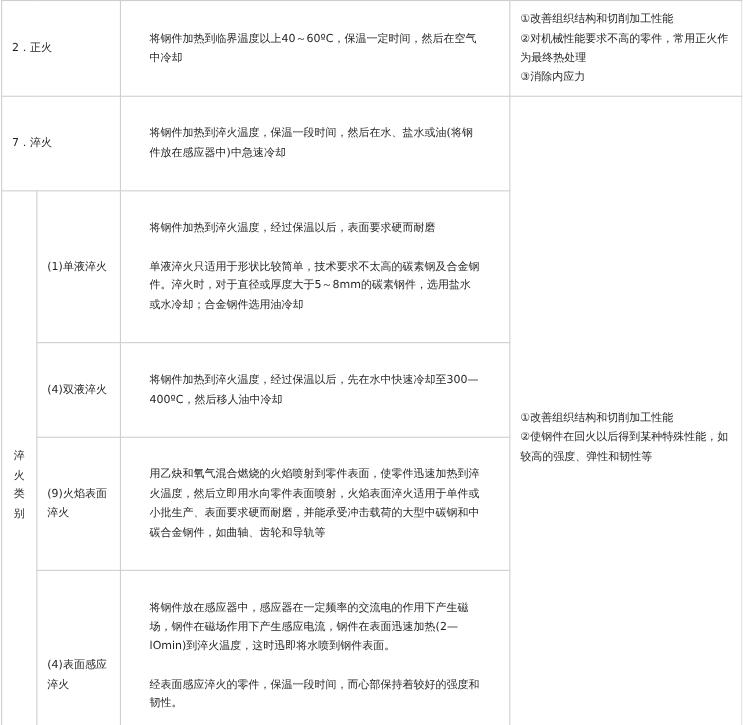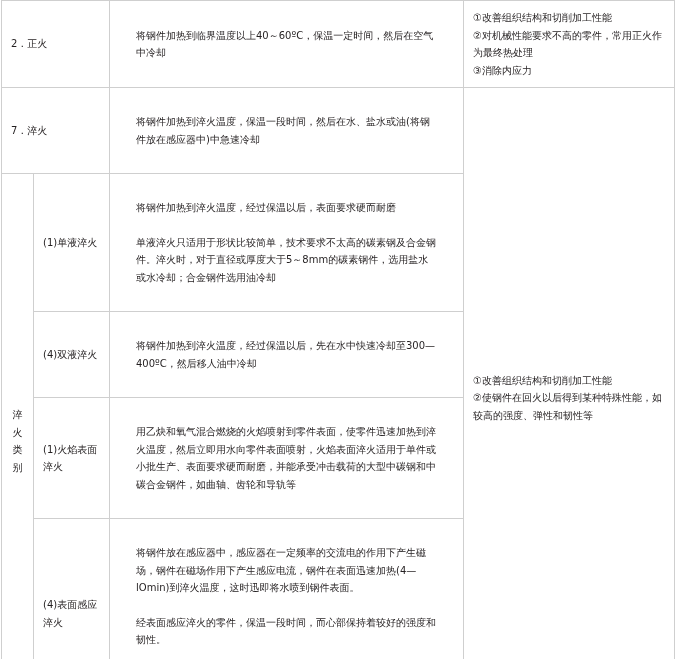--- a/index.html
+++ b/index.html
@@ -117,29 +117,29 @@
       </tr>
 
       <tr>
         <td class="subname">(4)双液淬火</td>
         <td class="desc">
           <p>将钢件加热到淬火温度，经过保温以后，先在水中快速冷却至300—400ºC，然后移人油中冷却</p>
         </td>
       </tr>
 
       <tr>
-        <td class="subname">(1)火焰表面淬火</td>
+        <td class="subname">(9)火焰表面淬火</td>
         <td class="desc">
           <p>用乙炔和氧气混合燃烧的火焰喷射到零件表面，使零件迅速加热到淬火温度，然后立即用水向零件表面喷射，火焰表面淬火适用于单件或小批生产、表面要求硬而耐磨，并能承受冲击载荷的大型中碳钢和中碳合金钢件，如曲轴、齿轮和导轨等</p>
         </td>
       </tr>
 
       <tr>
         <td class="subname">(4)表面感应淬火</td>
         <td class="desc">
-          <p>将钢件放在感应器中，感应器在一定频率的交流电的作用下产生磁场，钢件在磁场作用下产生感应电流，钢件在表面迅速加热(4—lOmin)到淬火温度，这时迅即将水喷到钢件表面。</p>
+          <p>将钢件放在感应器中，感应器在一定频率的交流电的作用下产生磁场，钢件在磁场作用下产生感应电流，钢件在表面迅速加热(2—lOmin)到淬火温度，这时迅即将水喷到钢件表面。</p>
           <p>经表面感应淬火的零件，保温一段时间，而心部保持着较好的强度和韧性。</p>
           <p>表面感应淬火适用于中碳钢和中等含碳量的合金钢件</p>
         </td>
       </tr>
     </tbody>
   </table>
 </div>
 
 </body></html>

